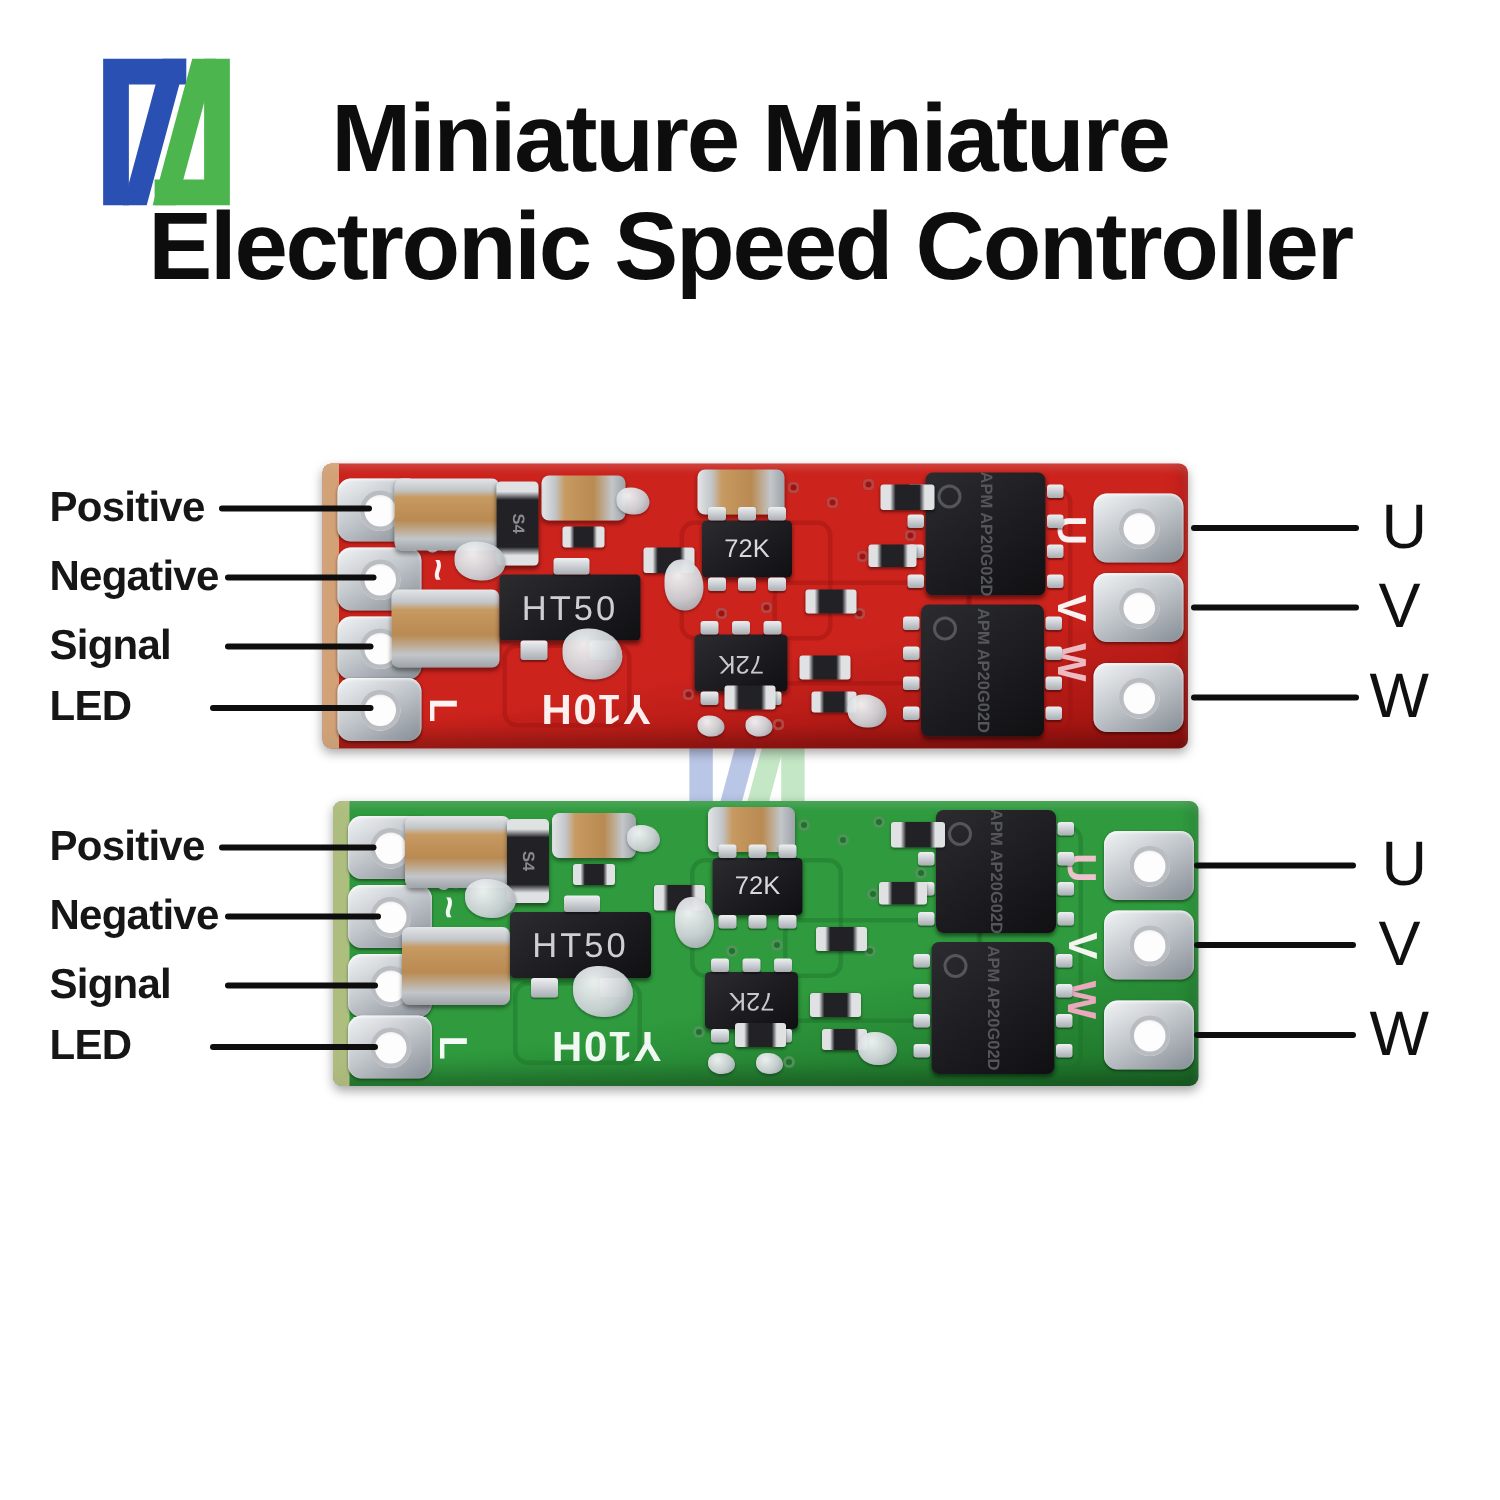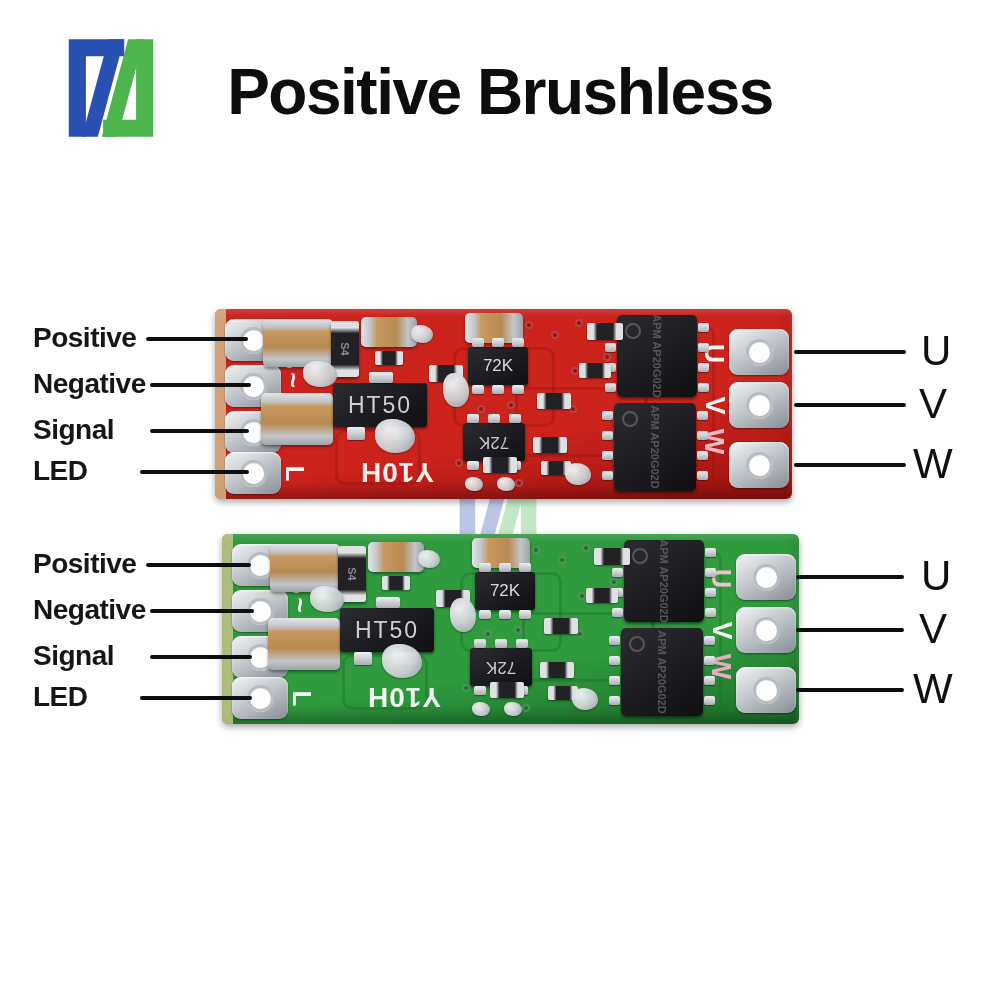--- a/index.html
+++ b/index.html
@@ -54,21 +54,22 @@
 
 <div id="page">
 
   <svg id="logo" viewBox="0 0 100 100">
     <polygon points="18,13 60,13 60,26 31,26 31,87 18,87" fill="#2b50b4"></polygon>
     <polygon points="48,13 60,13 40,87 28,87" fill="#2b50b4"></polygon>
     <polygon points="82,87 44,87 44,74 69,74 69,13 82,13" fill="#4cb54e"></polygon>
     <polygon points="55,87 43,87 63,13 75,13" fill="#4cb54e"></polygon>
   </svg>
 
-  <div class="title-line" id="title1">Positive Brushless</div>
+  <div class="title-line" id="title1">Miniature Miniature</div>
+  <div class="title-line" id="title2">Electronic Speed Controller</div>
 
   <svg id="watermark" viewBox="0 0 100 100">
     <polygon points="18,13 60,13 60,26 31,26 31,87 18,87" fill="#2b50b4"></polygon>
     <polygon points="48,13 60,13 40,87 28,87" fill="#2b50b4"></polygon>
     <polygon points="82,87 44,87 44,74 69,74 69,13 82,13" fill="#4cb54e"></polygon>
     <polygon points="55,87 43,87 63,13 75,13" fill="#4cb54e"></polygon>
   </svg>
 
   <div class="pin-label" style="left:33px;top:322px;">Positive</div>
   <div class="line" style="left:146px;top:337px;width:102px;"></div>

